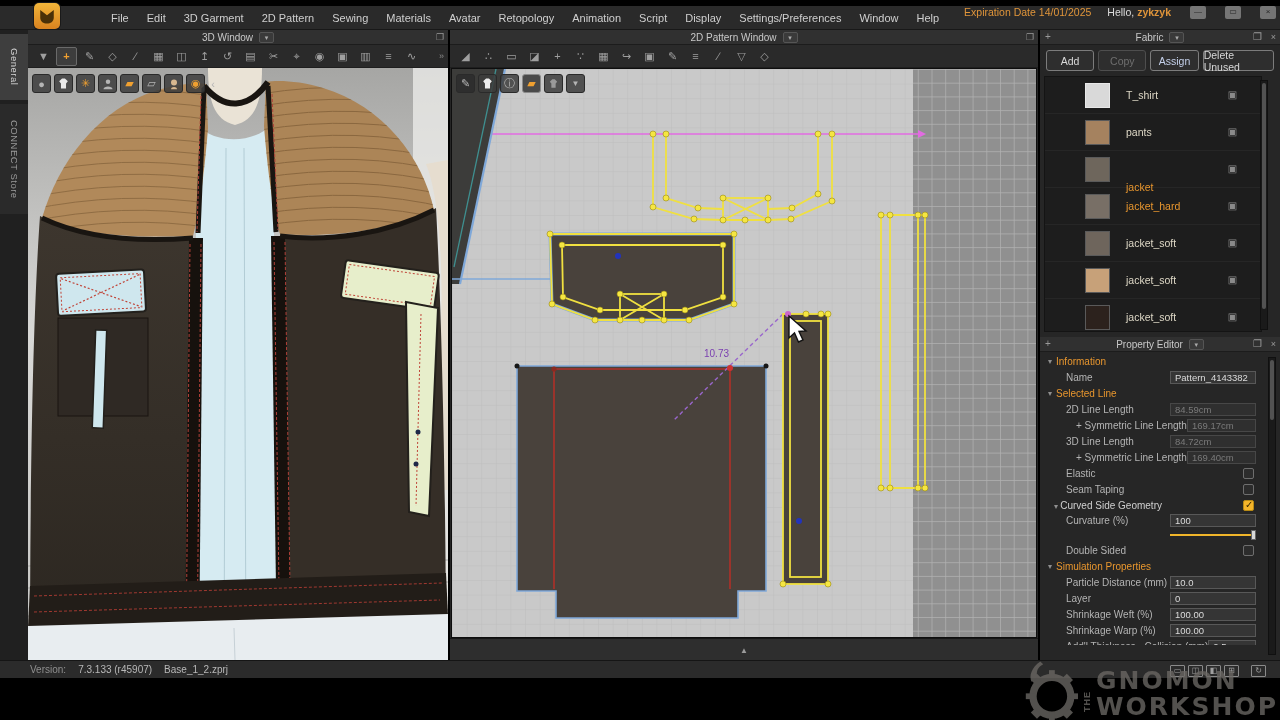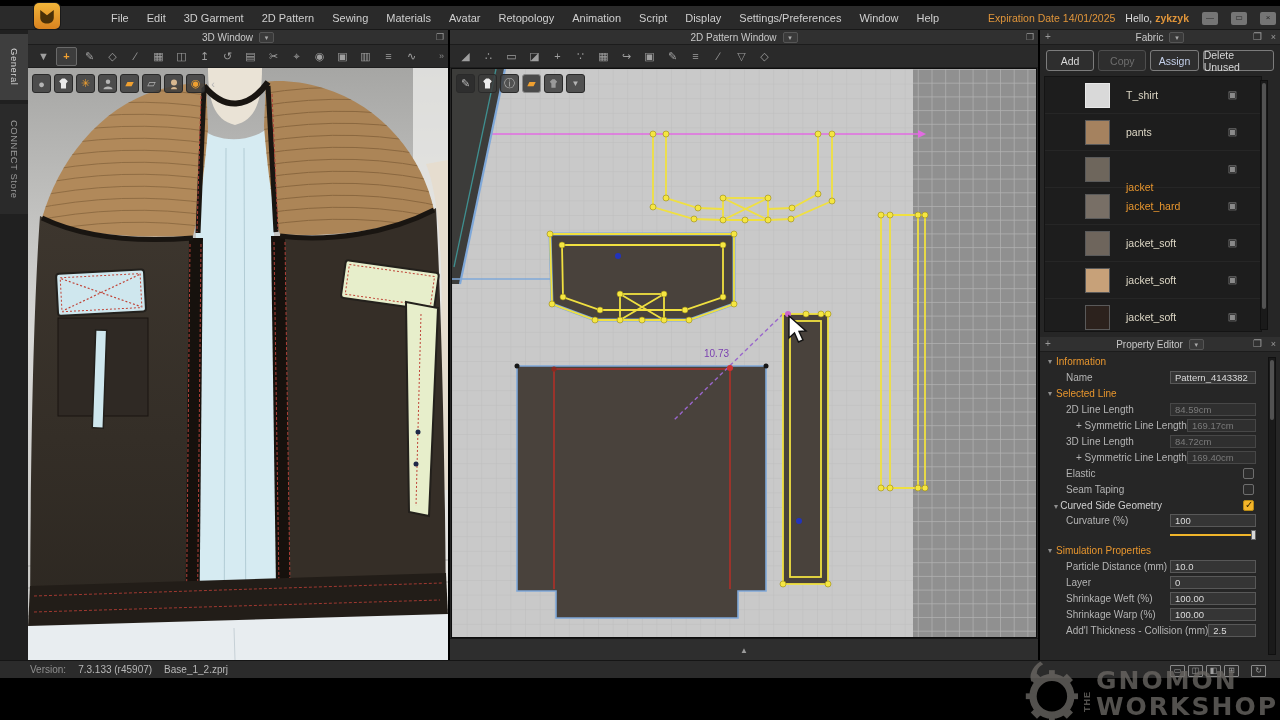--- a/index.html
+++ b/index.html
@@ -3,21 +3,21 @@
 <meta charset="utf-8">
 <style>
   *{box-sizing:border-box;margin:0;padding:0}
   html,body{width:1280px;height:720px;background:#000;font-family:"Liberation Sans",sans-serif;overflow:hidden;position:relative;-webkit-font-smoothing:antialiased}
   .abs{position:absolute}
   
   #menubar{left:0;top:6px;width:1280px;height:24px;background:#2a2a2a;border-bottom:1px solid #181818;display:flex;align-items:center}
   #logo{left:34px;top:3px;width:26px;height:26px;border-radius:5px;background:linear-gradient(#f2b53a,#d9821f);z-index:5;display:flex;align-items:center;justify-content:center;box-shadow:0 0 0 1px #1a1a1a}
   #menu-items{display:flex;margin-left:102px}
   .mitem{padding:0 9px;font-size:11px;color:#cfcfcf;line-height:24px;cursor:default}
-  #menu-right{position:absolute;right:4px;top:0;height:24px;display:flex;align-items:center;gap:10px}
+  #menu-right{position:absolute;right:4px;top:0;height:24px;display:flex;align-items:flex-start;gap:16px}
   #expiration{font-size:10.5px;color:#e0953a}
   #greeting{font-size:10.5px;color:#dcdcdc}
   #greeting b{color:#e0953a;font-weight:bold}
   .winbtn{width:16px;height:13px;background:#757575;color:#262626;border-radius:2px;font-size:8px;line-height:12px;text-align:center;margin-left:3px}
   
   #sidestrip{left:0;top:30px;width:28px;height:630px;background:#202020}
   .vtab{position:absolute;left:0;width:28px;writing-mode:vertical-rl;display:flex;align-items:center;justify-content:center;font-size:9.5px;letter-spacing:.5px}
   #tab-general{top:4px;height:66px;background:#3e3e3e;color:#d2d2d2}
   #tab-connect{top:74px;height:110px;background:#2a2a2a;color:#9a9a9a}
   
@@ -582,20 +582,24 @@
       <div class="prow" style="height:15px">
         <div class="plbl">Curvature (%)</div>
         <div class="pval">100</div>
       </div>
       <div class="prow" style="height:14px;justify-content:flex-end">
         <div class="slider">
             <div class="track"></div>
             <div class="handle"></div>
           </div>
       </div>
+      <div class="prow">
+        <div class="plbl">Double Sided</div>
+        <div class="pchk"></div>
+      </div>
       <div class="psec">
           <span class="caret">▾</span>
           <span>Simulation Properties</span>
         </div>
       <div class="prow">
         <div class="plbl">Particle Distance (mm)</div>
         <div class="pval">10.0</div>
       </div>
       <div class="prow">
         <div class="plbl">Layer</div>

